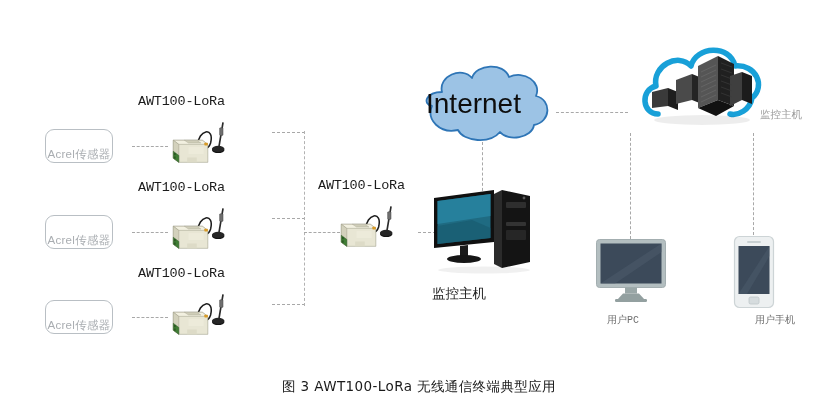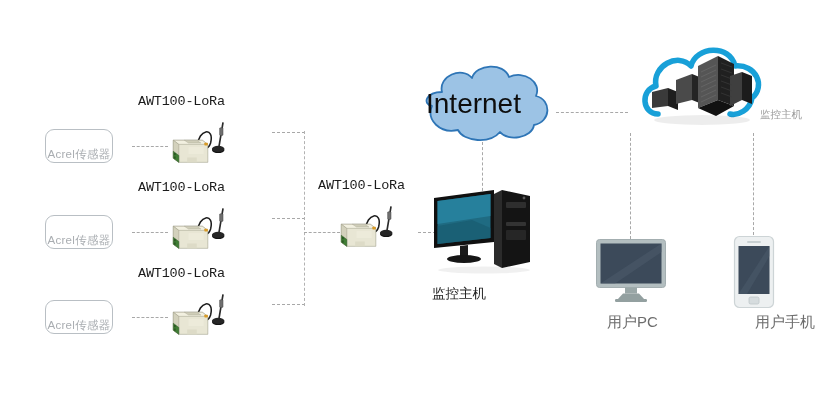--- a/index.html
+++ b/index.html
@@ -73,24 +73,24 @@
     white-space: nowrap;
     font-family: "DejaVu Sans", "Liberation Sans", sans-serif;
   }
   .cap-gray {
     font-size: 10.5px;
     color: #9a9a9a;
     white-space: nowrap;
     font-family: "DejaVu Sans", "Liberation Sans", sans-serif;
   }
   .cap-mid {
-    font-size: 15px;
+    font-size: 10px;
     color: #6d6d6d;
     white-space: nowrap;
-    font-family: Liberation Sans, sans-serif;
+    font-family: Liberation Mono, monospace;
   }
 
   
   .internet-text {
     font-size: 28px;
     color: #0d0d0d;
     font-family: "Liberation Sans", "DejaVu Sans", sans-serif;
     white-space: nowrap;
     font-weight: 400;
   }
@@ -342,14 +342,15 @@
       <rect x="5.5" y="11" width="31" height="48" fill="#3c4a5a"></rect>
       <path d="M5.5 59 L36.5 11 L36.5 21 L14 59 Z" fill="#4c5b6c" opacity="0.5"></path>
 
       <rect x="14" y="6" width="14" height="2" rx="1" fill="#c8d0d2"></rect>
 
       <rect x="16" y="62" width="10" height="7" rx="1.6" fill="#d6dcde" stroke="#bfc7c9" stroke-width="0.8"></rect>
     </svg>
   </div>
   <div class="abs cap-mid" style="left:755px; top:313px;">用户手机</div>
 
+  <div class="abs figure-caption" style="left:0; top:378px;">图 3  AWT100-LoRa 无线通信终端典型应用</div>
 
 </div>
 
 </body></html>

